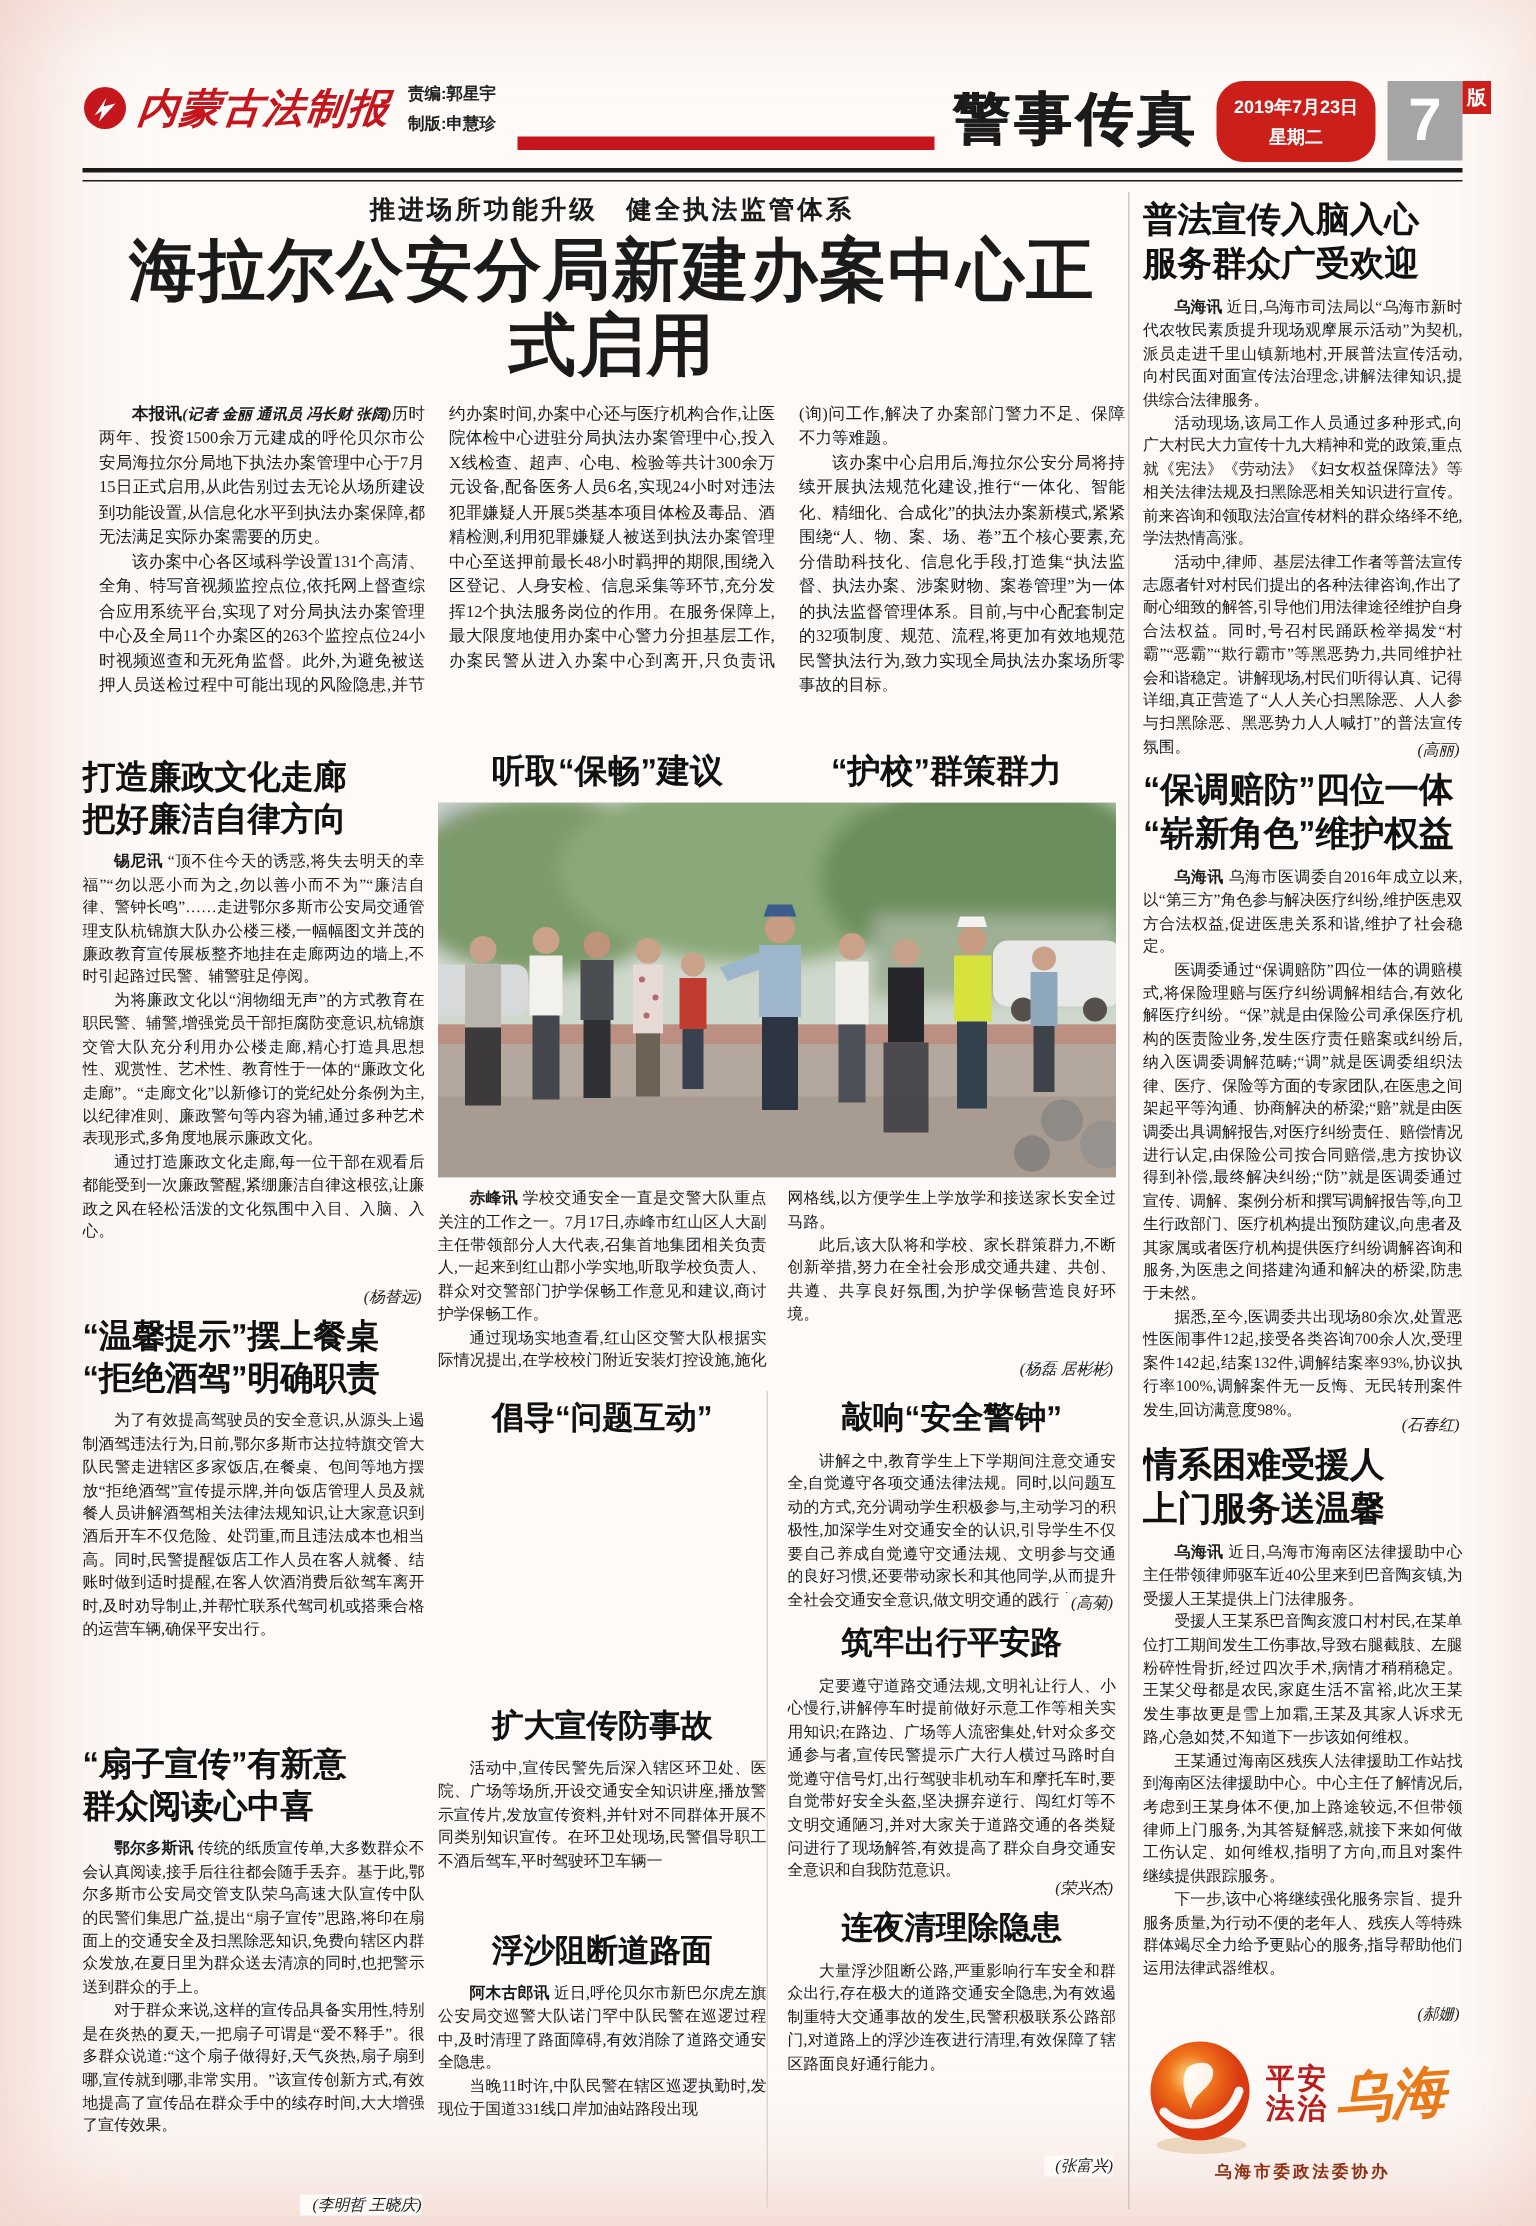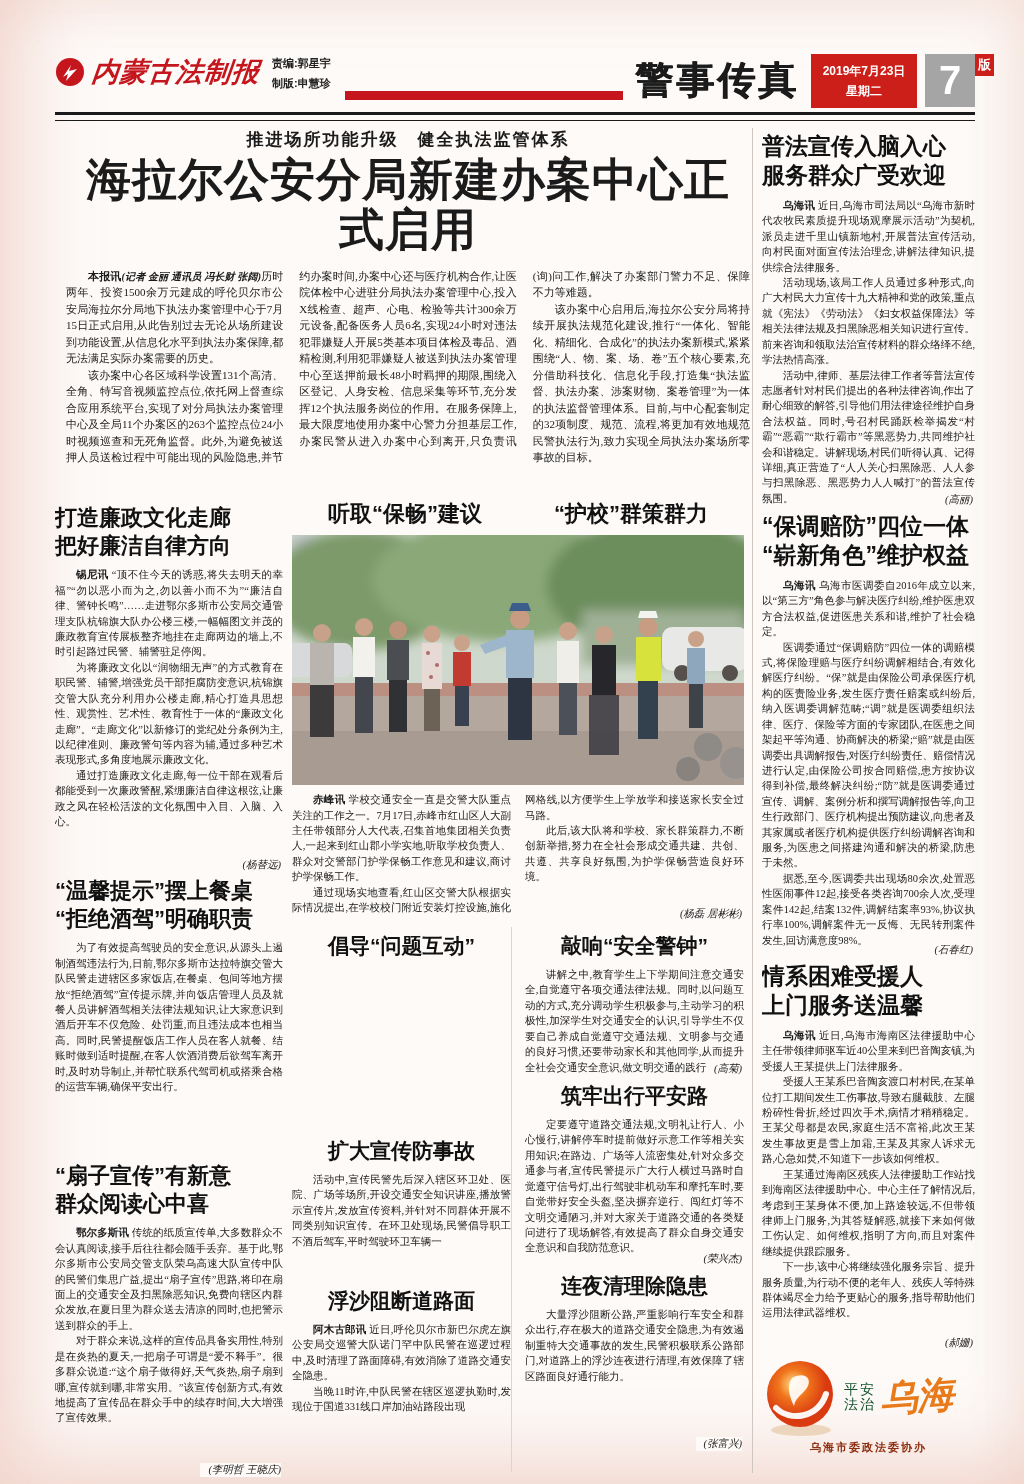--- a/index.html
+++ b/index.html
@@ -11,21 +11,21 @@
 
   
   .header{position:absolute;left:55px;top:54px;width:920px;height:54px;display:flex;align-items:flex-start;}
   .masthead{display:flex;gap:7px;align-items:center;}
   .brand{font-size:27px;font-weight:bold;font-style:italic;color:#c4161c;letter-spacing:1px;transform:skewX(-6deg);white-space:nowrap;}
   .editors{font-size:11px;font-weight:bold;line-height:1.8;margin-left:12px;color:#222;font-family:"Liberation Sans",sans-serif;}
   .redbar{flex:1;height:9px;background:#c4161c;align-self:flex-end;margin:0 12px 8px 14px;}
   .section-title{font-size:38px;font-weight:900;letter-spacing:3px;line-height:1.1;align-self:center;white-space:nowrap;
                  text-shadow:1px 0 #111;}
   .datebox{margin-left:12px;background:#cc1f1a;color:#fff;width:102px;padding:7px 2px 6px;text-align:center;
-           font-size:12px;font-weight:bold;line-height:1.7;font-family:"Liberation Sans",sans-serif;}
+           font-size:12px;font-weight:bold;line-height:1.7;font-family:"Liberation Sans",sans-serif;border-radius:18px;}
   .pagebox{position:relative;margin-left:8px;background:#a5a5a5;color:#fff;width:50px;height:53px;text-align:center;}
   .pagenum{font-size:40px;font-weight:bold;line-height:53px;font-family:"Liberation Sans",sans-serif;}
   .ban-tag{position:absolute;top:0;right:-19px;background:#cc1f1a;color:#fff;font-size:13px;font-weight:bold;
            padding:2px 3px;font-family:"Liberation Sans",sans-serif;}
   .double-rule{position:absolute;left:55px;right:49px;top:112px;height:5px;
                border-top:3px solid #1a1a1a;border-bottom:1px solid #1a1a1a;}
 
   
   .body{font-size:10.5px;line-height:1.47;text-align:justify;}
   .body p{margin:0;text-indent:2em;}
@@ -65,21 +65,21 @@
   .mcol{width:219px;}
   .mcol + .mcol{border-left:1px solid #ddd4ce;padding-left:13px;}
   .mhl{text-align:center;font-size:21px;margin:6px 0 7px;}
   .ma1{height:205px;} .ma2{height:150px;} .ma3{height:170px;}
   .mb1{height:150px;} .mb2{height:190px;} .mb3{height:185px;}
 
   
   .footer-logo{position:absolute;left:762px;top:1356px;width:213px;height:112px;}
   .fl-row{display:flex;align-items:center;gap:4px;}
   .fl-text{display:flex;align-items:center;gap:4px;}
-  .fl-stack{color:#14532d;font-weight:400;font-size:14px;line-height:1.05;letter-spacing:2px;font-family:"Liberation Sans",sans-serif;}
+  .fl-stack{color:#b91c1c;font-weight:700;font-size:19px;line-height:1.05;letter-spacing:2px;font-family:"Liberation Sans",sans-serif;}
   .fl-brand{color:#e87a1a;font-size:37px;font-weight:bold;font-style:italic;font-family:"Liberation Serif",serif;transform:rotate(-4deg);}
   .fl-sub{color:#8d2f12;font-size:11px;letter-spacing:2px;margin-top:2px;text-align:center;font-weight:bold;}
 </style>
 </head>
 <body>
 
 <div class="page">
 
   <div class="header">
     <div class="masthead">

